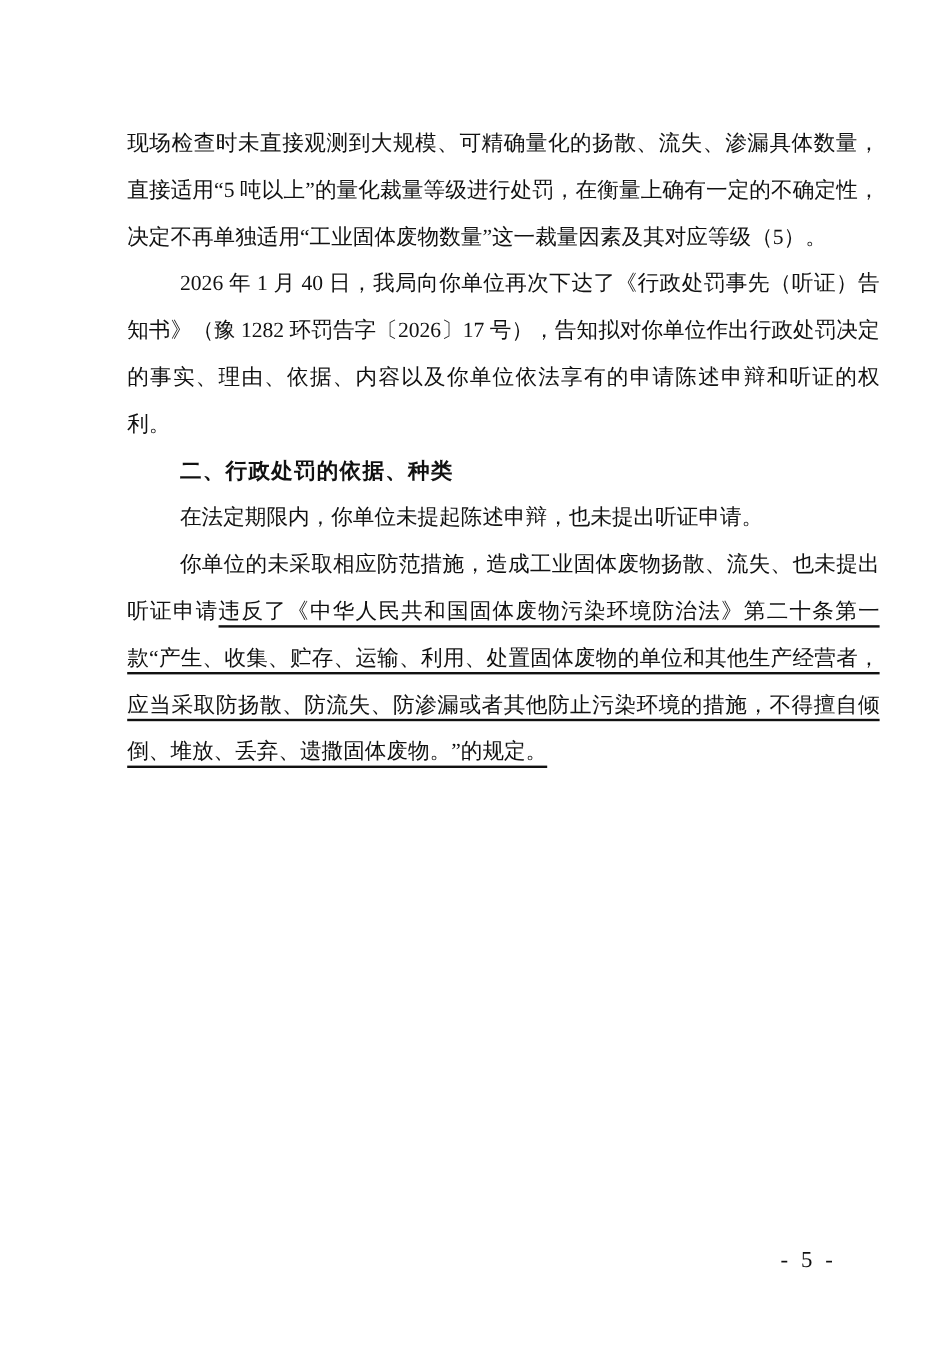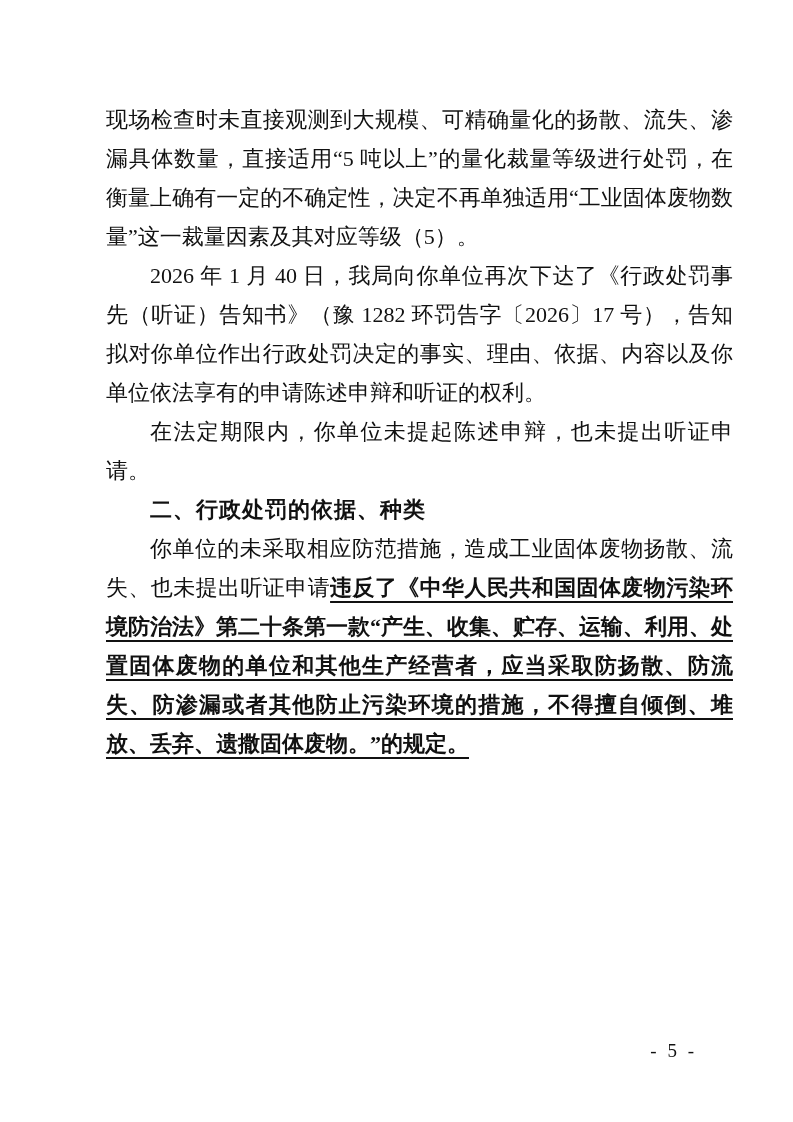--- a/index.html
+++ b/index.html
@@ -14,21 +14,21 @@
     background: #ffffff;
     overflow: hidden;
     font-family: "Liberation Serif", serif;
     color: #111111;
   }
   .doc-body {
     position: absolute;
     left: 106px;
     top: 100px;
     width: 627px;
-    font-size: 22px;
+    font-size: 18px;
     line-height: 39px;
     text-align: justify;
     text-justify: inter-ideograph;
     word-break: break-all;
   }
   .para {
     margin: 0;
     padding: 0;
   }
   .para.indent {
@@ -36,37 +36,36 @@
   }
   .para.heading {
     font-family: "Liberation Sans", sans-serif;
     font-weight: bold;
     letter-spacing: 1px;
   }
   .seg.u {
     text-decoration: underline;
     text-decoration-thickness: 1.5px;
     text-underline-offset: 6px;
-    font-weight: bold;
   }
   .footer-page-number {
     position: absolute;
     top: 1040px;
     right: 96px;
     font-size: 19px;
     letter-spacing: 3px;
     color: #111111;
     font-family: "Liberation Serif", serif;
   }
 </style>
 </head>
 <body>
 
 <div class="page">
   <div class="doc-body">
       <div class="para"><span class="seg">现场检查时未直接观测到大规模、可精确量化的扬散、流失、渗漏具体数量，直接适用“5 吨以上”的量化裁量等级进行处罚，在衡量上确有一定的不确定性，决定不再单独适用“工业固体废物数量”这一裁量因素及其对应等级（5）。</span></div>
       <div class="para indent"><span class="seg">2026 年 1 月 40 日，我局向你单位再次下达了《行政处罚事先（听证）告知书》（豫 1282 环罚告字〔2026〕17 号），告知拟对你单位作出行政处罚决定的事实、理由、依据、内容以及你单位依法享有的申请陈述申辩和听证的权利。</span></div>
+      <div class="para indent heading"><span class="seg">二、行政处罚的依据、种类</span></div>
       <div class="para indent"><span class="seg">在法定期限内，你单位未提起陈述申辩，也未提出听证申请。</span></div>
-      <div class="para indent heading"><span class="seg">二、行政处罚的依据、种类</span></div>
       <div class="para indent"><span class="seg">你单位的未采取相应防范措施，造成工业固体废物扬散、流失、也未提出听证申请</span><span class="seg u">违反了《中华人民共和国固体废物污染环境防治法》第二十条第一款“产生、收集、贮存、运输、利用、处置固体废物的单位和其他生产经营者，应当采取防扬散、防流失、防渗漏或者其他防止污染环境的措施，不得擅自倾倒、堆放、丢弃、遗撒固体废物。”的规定。</span></div>
     </div>
   <div class="footer-page-number">- 5 -</div>
 </div>
 
 </body></html>

